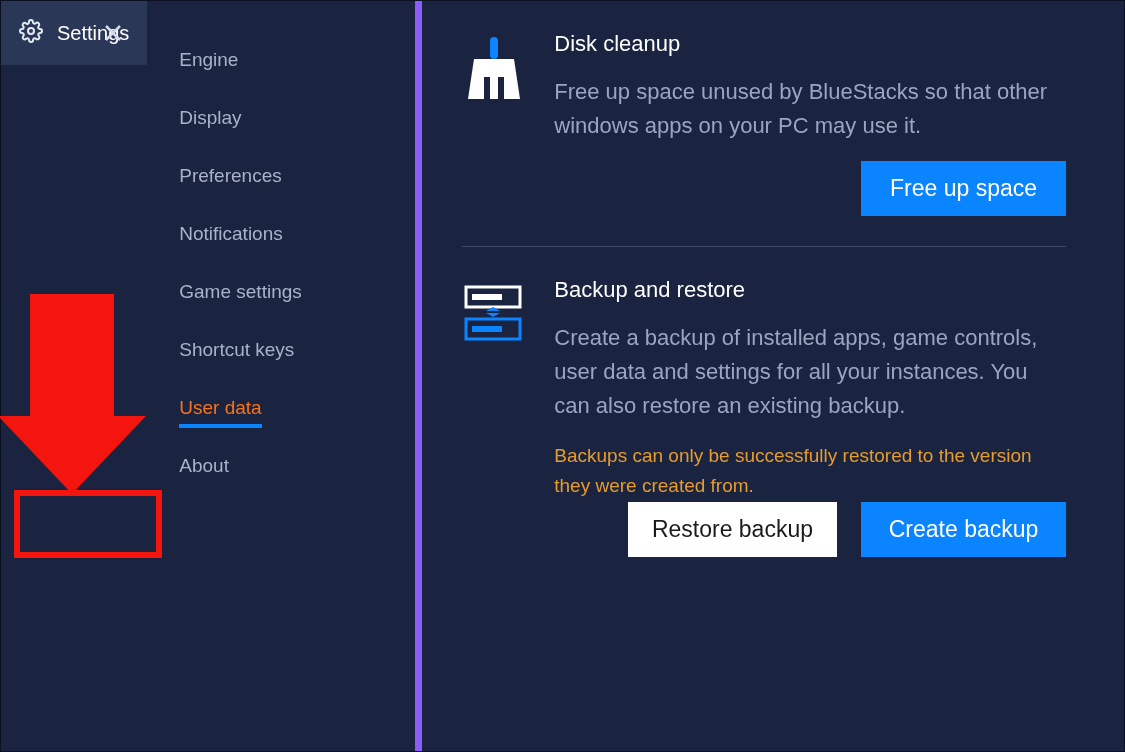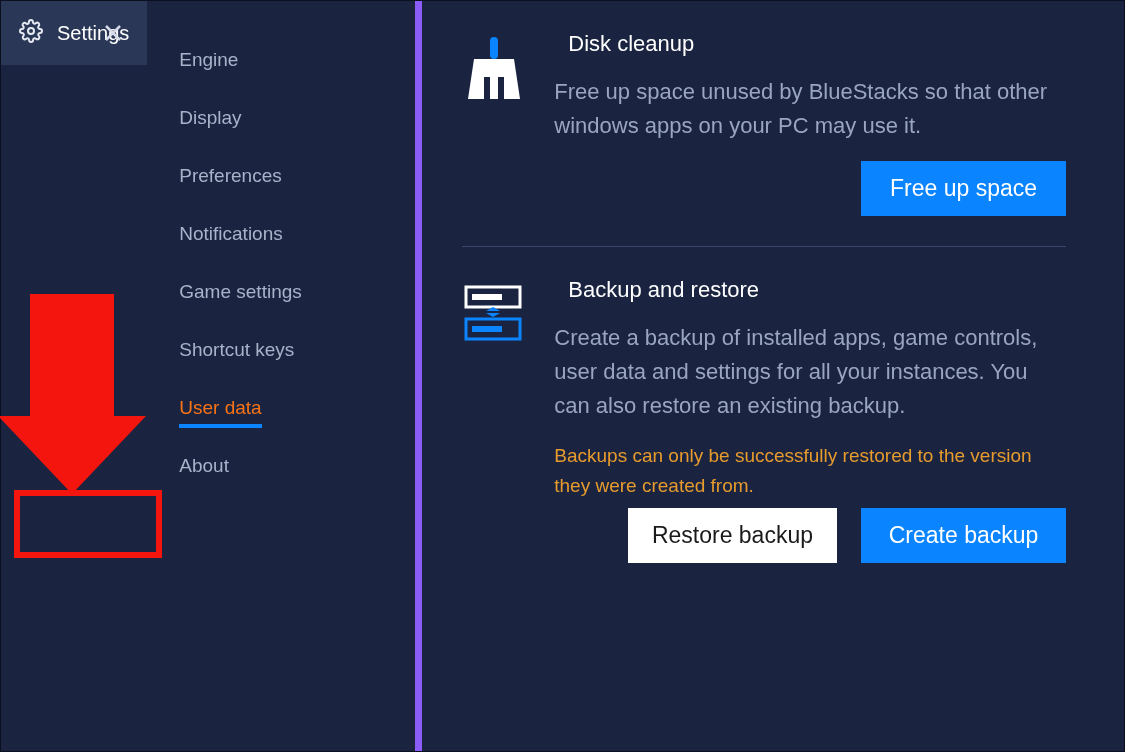--- a/index.html
+++ b/index.html
@@ -92,33 +92,32 @@
     }
     .section-body {
       flex: 1;
       padding-left: 30px;
     }
     .section-title {
       color: #ffffff;
       font-size: 22px;
       font-weight: 400;
       margin-bottom: 18px;
-      margin-left: 14px;
     }
     .section-desc {
       color: #9aa5c0;
       font-size: 22px;
       line-height: 1.55;
       margin-bottom: 18px;
     }
     .section-warn {
       color: #e79b2d;
       font-size: 19px;
       line-height: 1.55;
-      margin-bottom: 8px;
+      margin-bottom: 2px;
     }
     .btnrow {
       display: flex;
       justify-content: flex-end;
       gap: 24px;
     }
     .btn {
       min-width: 205px;
       padding: 14px 24px;
       font-size: 23px;

